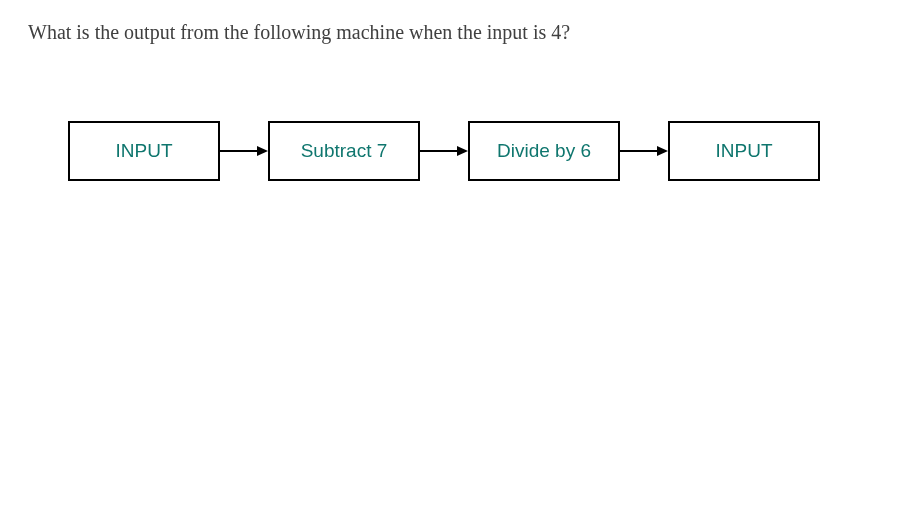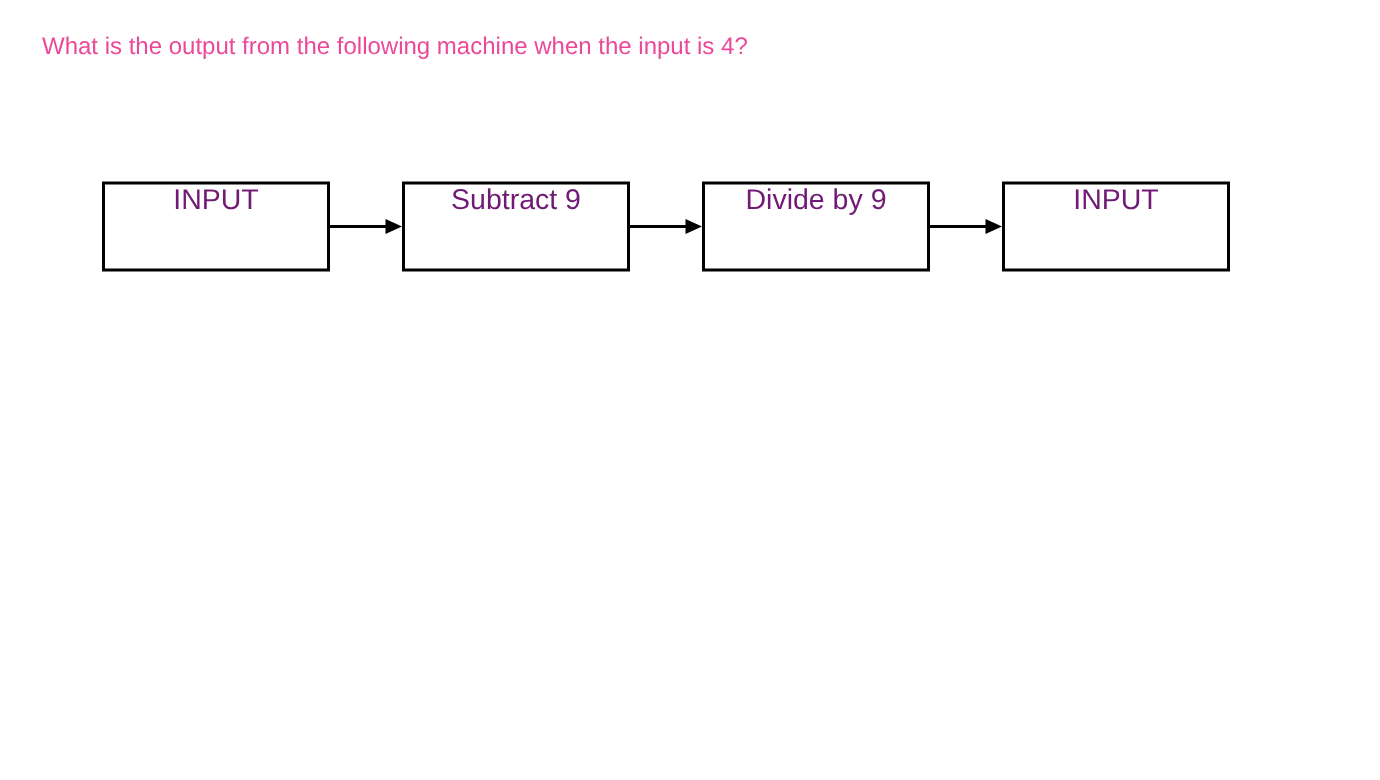--- a/index.html
+++ b/index.html
@@ -15,41 +15,43 @@
   .page {
     position: relative;
     width: 920px;
     height: 520px;
     background: #ffffff;
   }
   .question {
     position: absolute;
     left: 28px;
     top: 18px;
-    font-size: 16px;
+    font-size: 20px;
     line-height: 28px;
-    color: #ec4899;
+    color: #404040;
     white-space: nowrap;
+    font-family: Liberation Serif, serif;
   }
   .machine-row {
     position: absolute;
     left: 68px;
     top: 121px;
     display: flex;
     align-items: center;
   }
   .flow-box {
     width: 148px;
     height: 56px;
     border: 2px solid #000000;
     background: #ffffff;
     display: flex;
+    align-items: center;
     justify-content: center;
     font-size: 19px;
-    color: #701a75;
+    color: #0f766e;
     box-sizing: content-box;
     white-space: nowrap;
   }
   .flow-arrow {
     width: 48px;
     height: 14px;
     display: flex;
     align-items: center;
     justify-content: center;
     flex: none;
@@ -72,32 +74,32 @@
     </div>
 
     <div class="flow-arrow">
       <svg width="48" height="14" viewBox="0 0 48 14" aria-hidden="true">
         <line x1="0" y1="7" x2="45" y2="7" stroke="#000000" stroke-width="2"></line>
         <polygon points="37,2 48,7 37,12" fill="#000000"></polygon>
       </svg>
     </div>
 
     <div class="flow-box">
-      <span>Subtract 9</span>
+      <span>Subtract 7</span>
     </div>
 
     <div class="flow-arrow">
       <svg width="48" height="14" viewBox="0 0 48 14" aria-hidden="true">
         <line x1="0" y1="7" x2="45" y2="7" stroke="#000000" stroke-width="2"></line>
         <polygon points="37,2 48,7 37,12" fill="#000000"></polygon>
       </svg>
     </div>
 
     <div class="flow-box">
-      <span>Divide by 9</span>
+      <span>Divide by 6</span>
     </div>
 
     <div class="flow-arrow">
       <svg width="48" height="14" viewBox="0 0 48 14" aria-hidden="true">
         <line x1="0" y1="7" x2="45" y2="7" stroke="#000000" stroke-width="2"></line>
         <polygon points="37,2 48,7 37,12" fill="#000000"></polygon>
       </svg>
     </div>
 
     <div class="flow-box">

